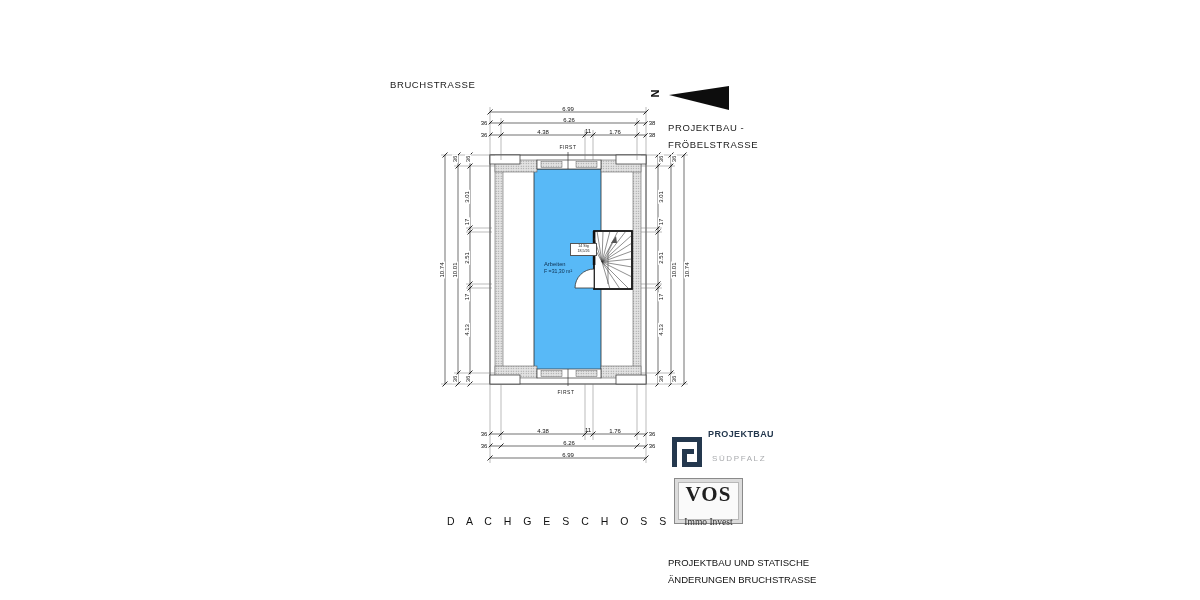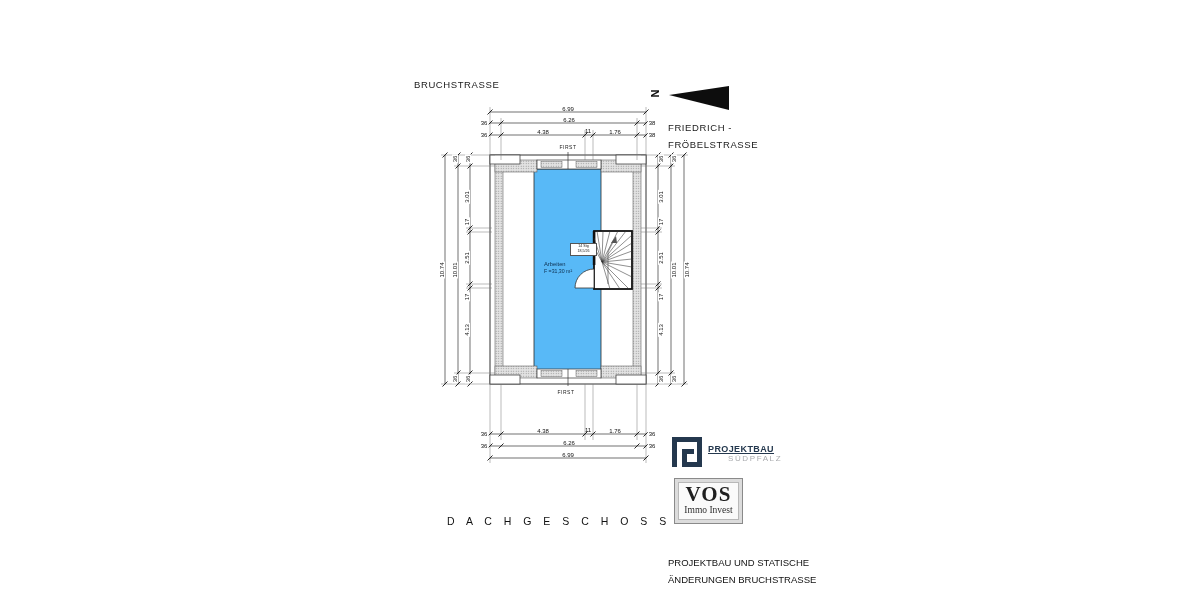--- a/index.html
+++ b/index.html
@@ -18,30 +18,30 @@
        transform:rotate(-90deg);}
   .roomlbl{position:absolute;color:#0e3050;white-space:nowrap;}
   .roomlbl .nm{font:5.8px/1.25 "Liberation Sans",sans-serif;}
   .roomlbl .ar{font:5.2px/1.25 "Liberation Sans",sans-serif;}
   .stairnote{position:absolute;left:570px;top:243px;width:25px;height:11px;background:#fff;
        border:.5px solid #555;font:3.6px/1.3 "Liberation Sans",sans-serif;color:#222;
        text-align:center;overflow:hidden;}
   .floor-title{position:absolute;left:447px;top:516px;font:10.5px/1 "Liberation Sans",sans-serif;
        color:#111;letter-spacing:4.5px;}
   .pb-logo{position:absolute;left:671px;top:436px;width:160px;height:34px;}
-  .pb-title{position:absolute;left:708px;top:445px;font:bold 9px/1 "Liberation Sans",sans-serif;
-       color:#24384e;letter-spacing:.4px;text-decoration:underline;}
-  .pb-sub{position:absolute;left:728px;top:455px;font:8px/1 "Liberation Sans",sans-serif;
+  .pb-title{position:absolute;left:708px;top:430px;font:bold 9px/1 "Liberation Sans",sans-serif;
+       color:#24384e;letter-spacing:.4px;}
+  .pb-sub{position:absolute;left:712px;top:455px;font:8px/1 "Liberation Sans",sans-serif;
        color:#a9abae;letter-spacing:1.6px;}
   .vos-box{position:absolute;left:674px;top:478px;width:69px;height:46px;background:#dcdcdc;
        border:1px solid #8a8a8a;box-sizing:border-box;}
   .vos-inner{position:absolute;left:3px;top:3px;right:3px;bottom:3px;background:#fafafa;
        border:1px solid #b8b8b8;text-align:center;}
   .vos-title{font:bold 21px/1 "Liberation Serif",serif;color:#1f1f1f;letter-spacing:1px;margin-top:1px;}
-  .vos-sub{font:9.5px/1 "Liberation Serif",serif;color:#2e2e2e;margin-top:1px;}
+  .vos-sub{font:9.5px/1 "Liberation Serif",serif;color:#2e2e2e;margin-top:13px;}
   .disclaimer{position:absolute;left:668px;top:555px;font:9.5px/1.75 "Liberation Sans",sans-serif;color:#111;}
 </style>
 </head>
 <body>
 
 <div class="canvas">
 
   <svg width="1200" height="600" viewBox="0 0 1200 600">
     <defs>
       <pattern id="dots" width="2.5" height="2.5" patternUnits="userSpaceOnUse">
@@ -124,23 +124,23 @@
         M455.5 157.5L460.5 152.5 M455.5 168.5L460.5 163.5 M455.5 375.5L460.5 370.5 M455.5 386.5L460.5 381.5
         M467.5 157.5L472.5 152.5 M467.5 168.5L472.5 163.5 M467.5 230.5L472.5 225.5 M467.5 234.5L472.5 229.5
         M467.5 286.5L472.5 281.5 M467.5 290.5L472.5 285.5 M467.5 375.5L472.5 370.5 M467.5 386.5L472.5 381.5
         M655.5 157.5L660.5 152.5 M655.5 168.5L660.5 163.5 M655.5 230.5L660.5 225.5 M655.5 234.5L660.5 229.5
         M655.5 286.5L660.5 281.5 M655.5 290.5L660.5 285.5 M655.5 375.5L660.5 370.5 M655.5 386.5L660.5 381.5
         M668.5 157.5L673.5 152.5 M668.5 168.5L673.5 163.5 M668.5 375.5L673.5 370.5 M668.5 386.5L673.5 381.5
         M681.5 157.5L686.5 152.5 M681.5 386.5L686.5 381.5"></path>
     </g>
   </svg>
 
-  <div class="street" style="left:414px;top:76px">BRUCHSTRASSE</div>
+  <div class="street" style="left:390px;top:76px">BRUCHSTRASSE</div>
   <div class="street" style="left:668px;top:119px;line-height:17px">
-    <div>FRIEDRICH -</div>
+    <div>PROJEKTBAU -</div>
     <div>FRÖBELSTRASSE</div>
   </div>
   <div class="north-n" style="left:652px;top:88px">N</div>
 
   <div class="lbl up" style="left:568px;top:112px">6.99</div>
   <div class="lbl" style="left:484px;top:123px">36</div>
   <div class="lbl up" style="left:569px;top:123px">6.26</div>
   <div class="lbl" style="left:652px;top:123px">38</div>
   <div class="lbl" style="left:484px;top:135px">36</div>
   <div class="lbl up" style="left:543px;top:135px">4.38</div>

